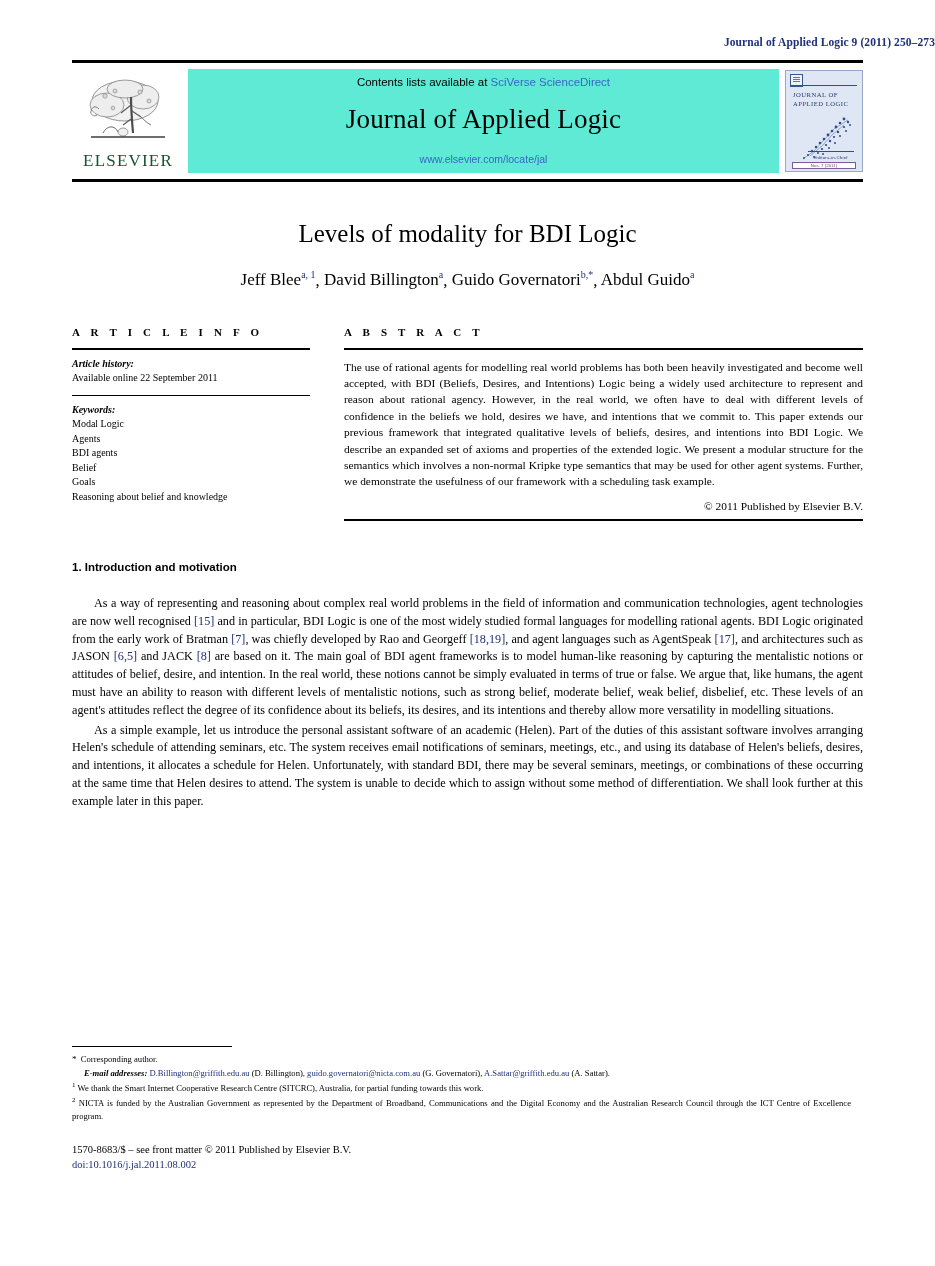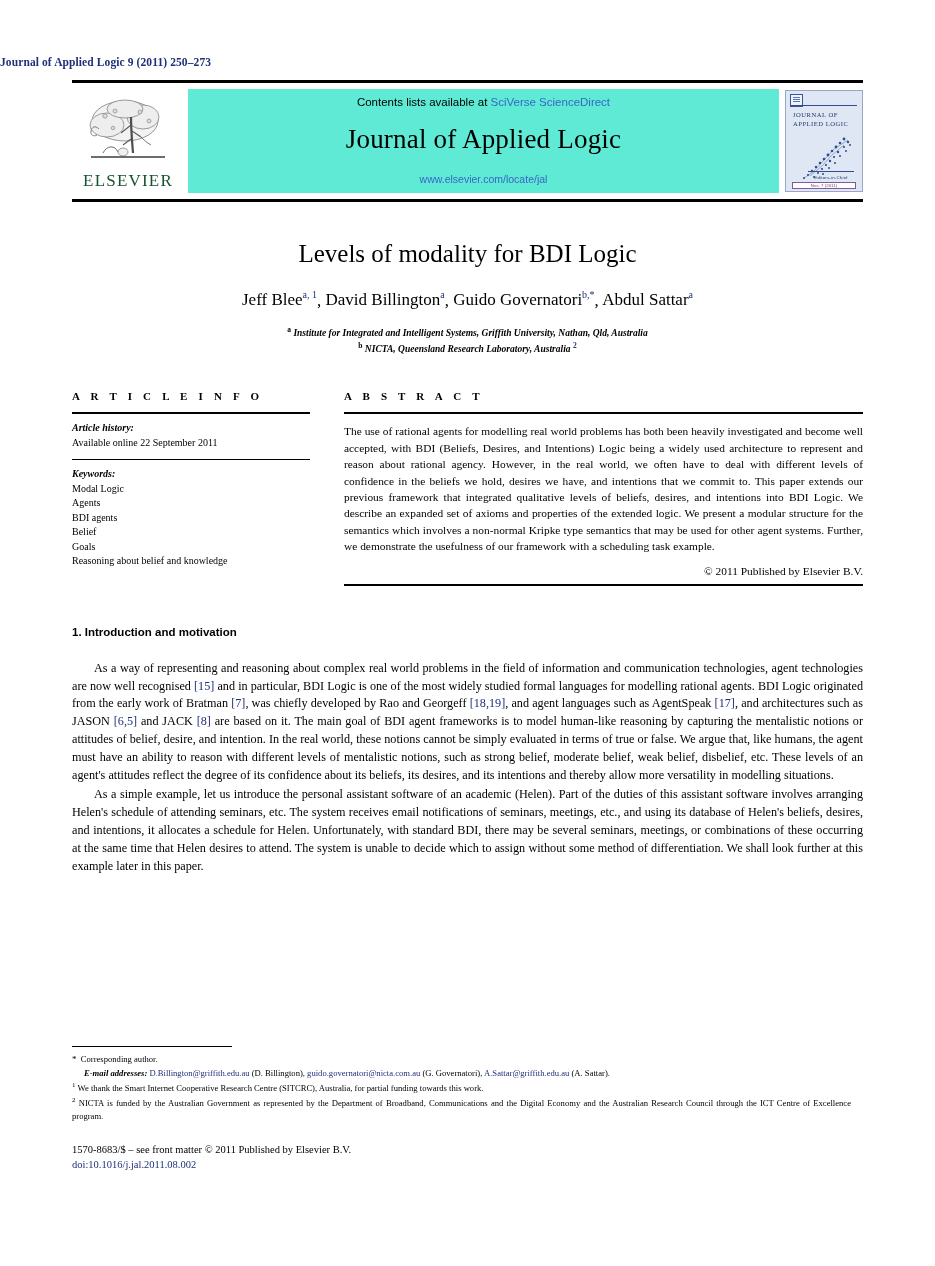--- a/index.html
+++ b/index.html
@@ -10,26 +10,26 @@
     background: #ffffff;
     font-family: "Liberation Serif", "DejaVu Serif", serif;
     color: #000000;
     position: relative;
     overflow: hidden;
   }
   .page { position: relative; width: 935px; height: 1266px; padding: 0; }
 
   
   .running-head {
-    text-align: left;
+    text-align: right;
     color: #1f3079;
     font-weight: bold;
     font-size: 11.5px;
     letter-spacing: 0.1px;
-    padding-top: 56px;
+    padding-top: 36px;
   }
 
   
   .masthead {
     margin: 12px 72px 0 72px;
     border-top: 3px solid #000;
     border-bottom: 3px solid #000;
     display: flex;
     align-items: stretch;
     height: 122px;
@@ -316,27 +316,23 @@
         <div class="cover-bottom-text">Editors-in-Chief</div>
         <div class="cover-bar">Nos. 7 (2011)</div>
       </div>
     </div>
   </div>
 
   <div class="title-block">
     <h1 class="article-title">Levels of modality for BDI Logic</h1>
 
     <div class="authors">
-      <span><span>Jeff Blee</span><sup>a, 1</sup></span>, <span><span>David Billington</span><sup>a</sup></span>, <span><span>Guido Governatori</span><sup class="star">b,*</sup></span>, <span><span>Abdul Sattar</span><sup>a</sup></span>
-    </div>
-
-    <div class="affil">
-      <div><sup>a</sup> <span>Institute for Integrated and Intelligent Systems, Griffith University, Nathan, Qld, Australia</span></div>
-      <div><sup>b</sup> <span>NICTA, Queensland Research Laboratory, Australia</span> <sup class="note">2</sup></div>
-    </div>
+      <span><span>Jeff Blee</span><sup>a, 1</sup></span>, <span><span>David Billington</span><sup>a</sup></span>, <span><span>Guido Governatori</span><sup class="star">b,*</sup></span>, <span><span>Abdul Guido</span><sup>a</sup></span>
+    </div>
+
   </div>
 
   <div class="info-abstract">
 
     <div class="col-info">
       <div class="sec-head">A R T I C L E    I N F O</div>
       <div class="rule-thick"></div>
       <div class="info-block">
         <div class="lbl">Article history:</div>
         <div>Available online 22 September 2011</div>

